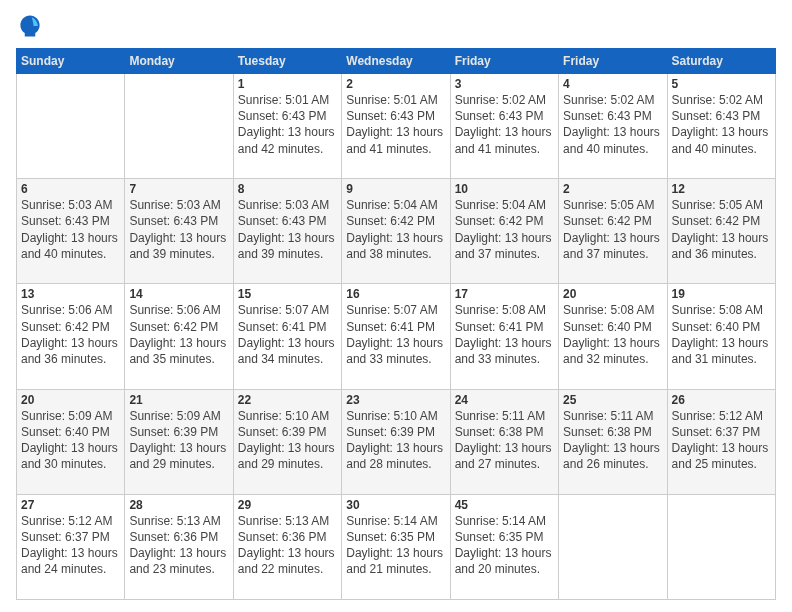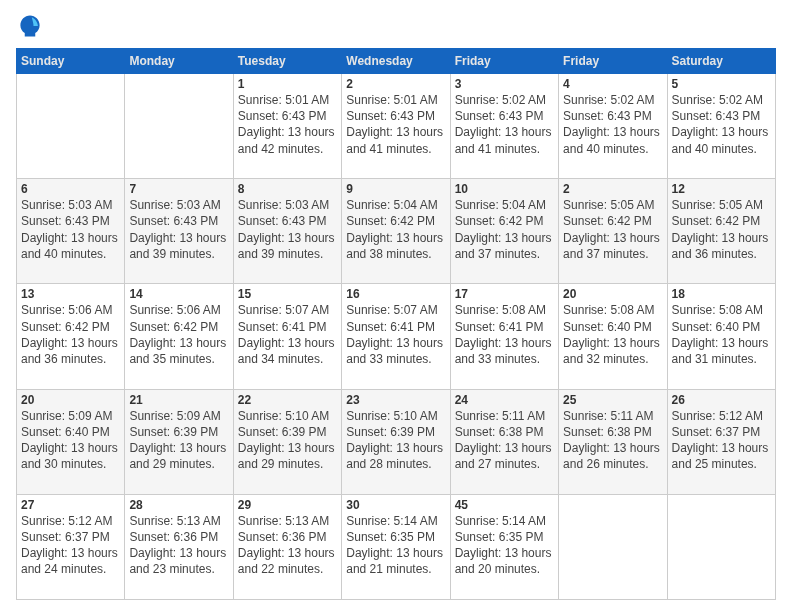--- a/index.html
+++ b/index.html
@@ -258,21 +258,21 @@
 and 33 minutes.</div>
           </td>
           <td>
             <span class="day-num">20</span>
             <div class="day-info" style="white-space: pre-line;">Sunrise: 5:08 AM
 Sunset: 6:40 PM
 Daylight: 13 hours
 and 32 minutes.</div>
           </td>
           <td>
-            <span class="day-num">18</span>
+            <span class="day-num">19</span>
             <div class="day-info" style="white-space: pre-line;">Sunrise: 5:08 AM
 Sunset: 6:40 PM
 Daylight: 13 hours
 and 31 minutes.</div>
           </td>
         </tr>
         <tr>
           <td>
             <span class="day-num">20</span>
             <div class="day-info" style="white-space: pre-line;">Sunrise: 5:09 AM

